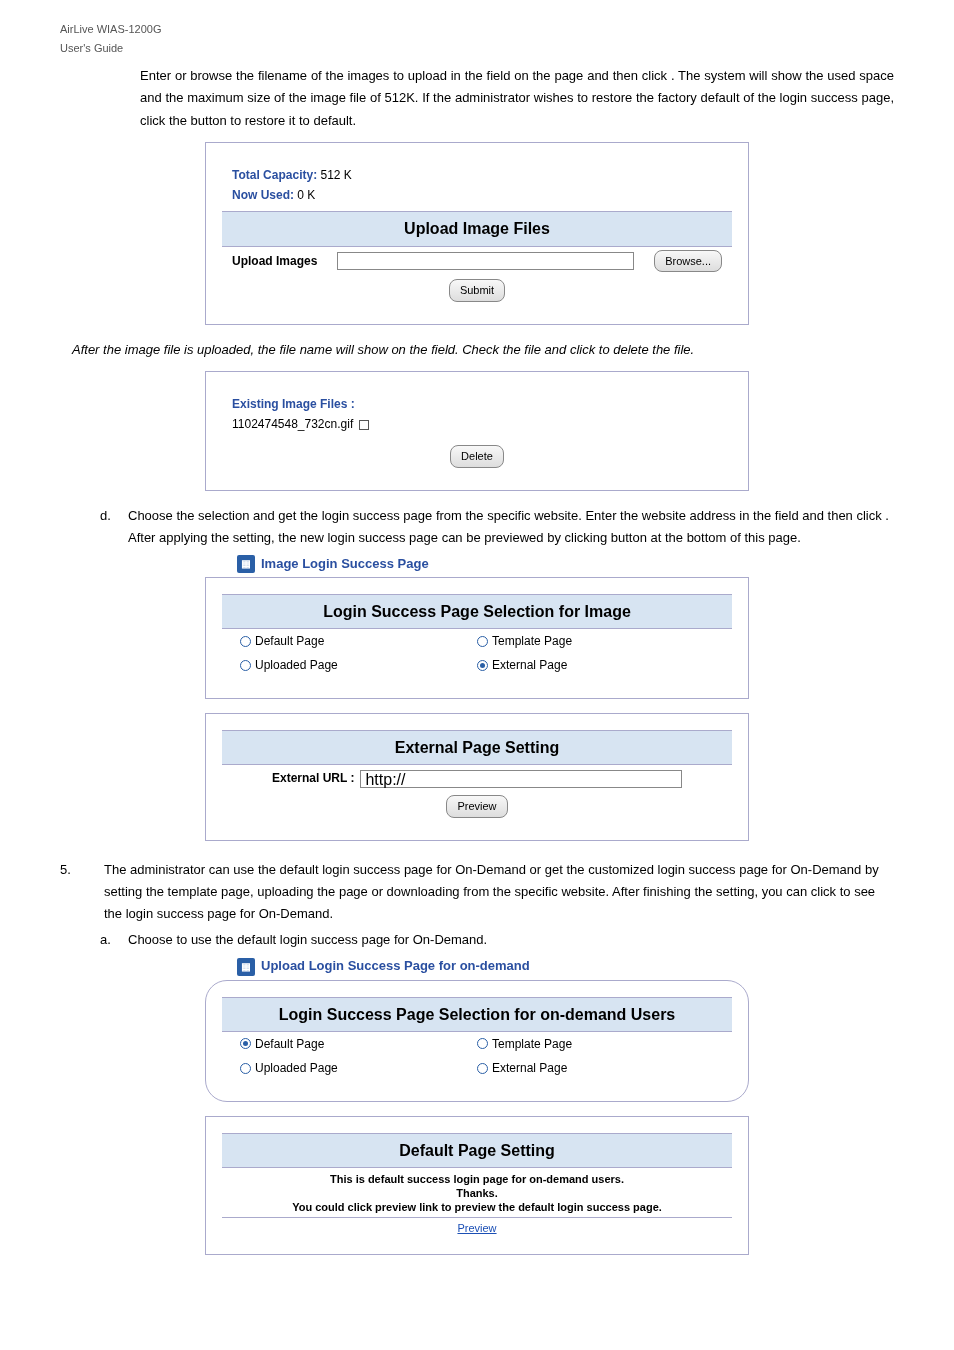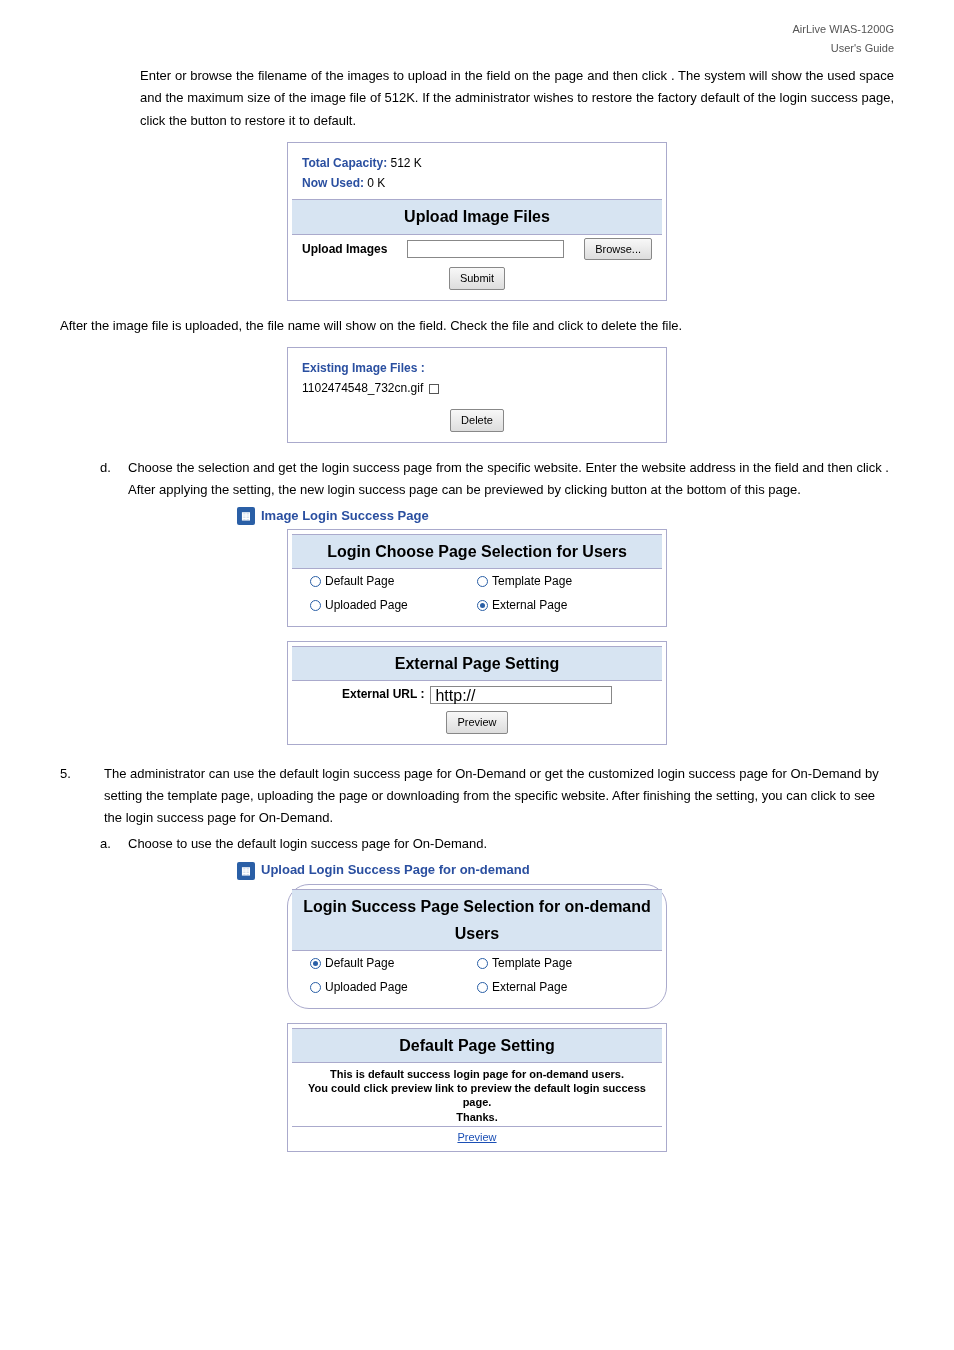--- a/index.html
+++ b/index.html
@@ -6,56 +6,56 @@
   body {
     font-family: Arial, Helvetica, sans-serif;
     font-size: 13px;
     color: #000;
     background: #fff;
     width: 954px;
     padding: 20px 60px 40px 60px;
     line-height: 1.7;
   }
   .header-right {
-    text-align: right;
+    text-align: left;
     font-size: 11px;
     color: #555;
     margin-bottom: 8px;
   }
   .header-right .prod { display: block; }
   .header-right .guide { display: block; }
   .para { margin: 2px 0 10px 0; text-align: justify; }
   .indent-1 { margin-left: 80px; }
   .indent-2 { margin-left: 56px; }
   .panel {
     border: 1px solid #aac;
     background: #fff;
     margin: 8px auto 14px auto;
-    width: 380px;
-    padding: 4px;
+    width: 544px;
+    padding: 16px;
   }
   .panel-inner-pad { padding: 6px 10px; }
   .panel-title-row {
     background: #d7e4f2;
     font-weight: bold;
     text-align: center;
     font-size: 16px;
     padding: 3px 0;
     border-top: 1px solid #aac;
     border-bottom: 1px solid #aac;
   }
   .stat-line { font-size: 12px; }
   .stat-label { color: #2a4fa0; font-weight: bold; }
   .btn {
     display: inline-block;
     padding: 1px 10px;
     font-size: 11px;
     border: 1px solid #888;
     background: linear-gradient(#f8f8f8,#ddd);
-    border-radius: 2px;
+    border-radius: 8px;
   }
   .btn-wrap { text-align: center; padding: 4px 0 6px 0; }
   .upload-row {
     display: flex;
     align-items: center;
     gap: 20px;
     padding: 3px 10px;
     font-size: 12px;
   }
   .file-box {
@@ -188,21 +188,21 @@
   <div class="upload-row">
     <span style="font-weight:bold;">Upload Images</span>
     <div class="file-box"></div>
     <span class="btn">Browse...</span>
   </div>
   <div class="btn-wrap">
     <span class="btn">Submit</span>
   </div>
 </div>
 
-<div class="para" style="margin-left:0;">
+<div class="para" style="margin-left:12px;font-style:italic;">
   <span>After the image file is uploaded, the file name will show on the </span>
   <span> field. Check the file and click </span>
   <span> to delete the file.</span>
 </div>
 
 <div class="panel">
   <div class="panel-inner-pad">
     <div class="stat-line">
       <span class="stat-label">Existing Image Files :</span>
     </div>
@@ -226,21 +226,21 @@
     <span> button at the bottom of this page.</span>
   </div>
 </div>
 
 <div class="section-heading">
   <span class="heading-icon">▦</span>
   <span>Image Login Success Page</span>
 </div>
 
 <div class="panel" style="margin-top:2px;">
-  <div class="panel-title-row">Login Choose Page Selection for Users</div>
+  <div class="panel-title-row">Login Success Page Selection for Image</div>
   <div class="two-col-row">
     <div>
         <span class="radio"></span>
         <span>Default Page</span>
       </div>
     <div>
         <span class="radio"></span>
         <span>Template Page</span>
       </div>
   </div>
@@ -309,20 +309,20 @@
         <span class="radio"></span>
         <span>External Page</span>
       </div>
   </div>
 </div>
 
 <div class="panel">
   <div class="panel-title-row">Default Page Setting</div>
   <div class="default-msg" style="font-weight:bold; padding-top:4px;">
     <div>This is default success login page for on-demand users.</div>
+    <div>Thanks.</div>
     <div>You could click preview link to preview the default login success page.</div>
-    <div>Thanks.</div>
   </div>
   <div style="border-top:1px solid #aac;"></div>
   <div class="default-msg" style="padding:3px 0;">
     <span class="link">Preview</span>
   </div>
 </div>
 
 </body></html>

